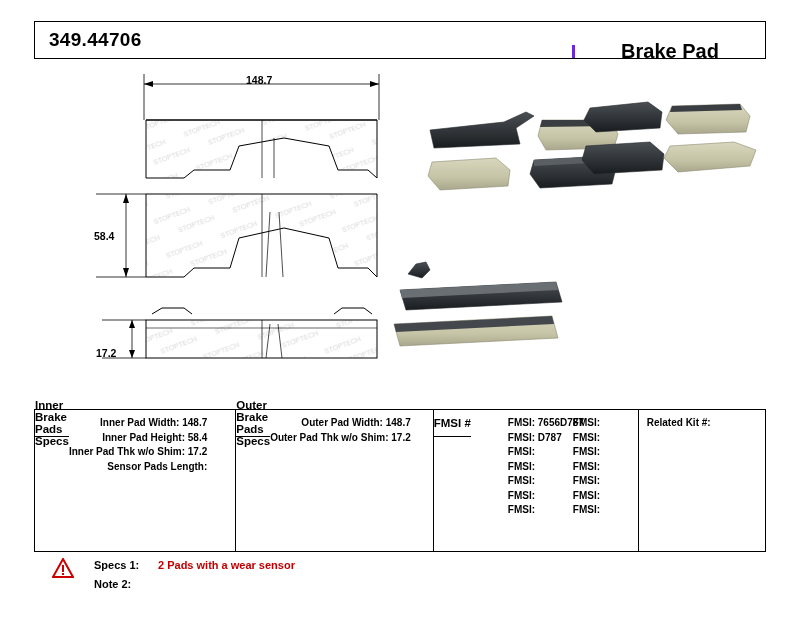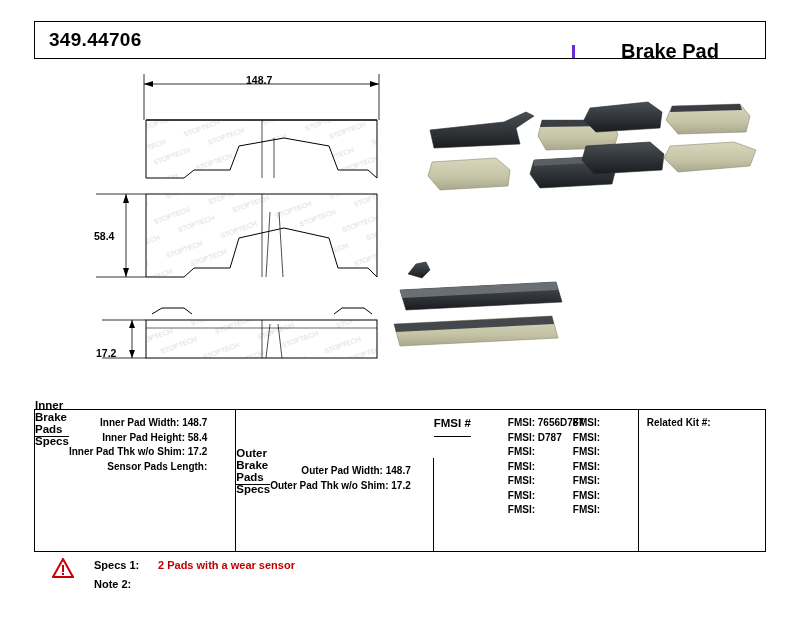--- a/index.html
+++ b/index.html
@@ -94,21 +94,21 @@
     display: flex;
   }
   .spec-col {
     box-sizing: border-box;
     border-right: 1px solid #000;
     display: flex;
     flex-direction: row;
   }
   .spec-col:last-child { border-right: none; }
   .col-inner  { flex: 0 0 182px; }
-  .col-outer  { flex: 0 0 172px; margin-top: 48px; }
+  .col-outer  { flex: 0 0 172px; }
   .col-fmsi   { flex: 0 0 205px; }
   .col-related{ flex: 1 1 auto; }
 
   .spec-head {
     height: 26px;
     border-bottom: 1px solid #000;
     display: flex;
     align-items: center;
     justify-content: center;
     font-size: 11.5px;

